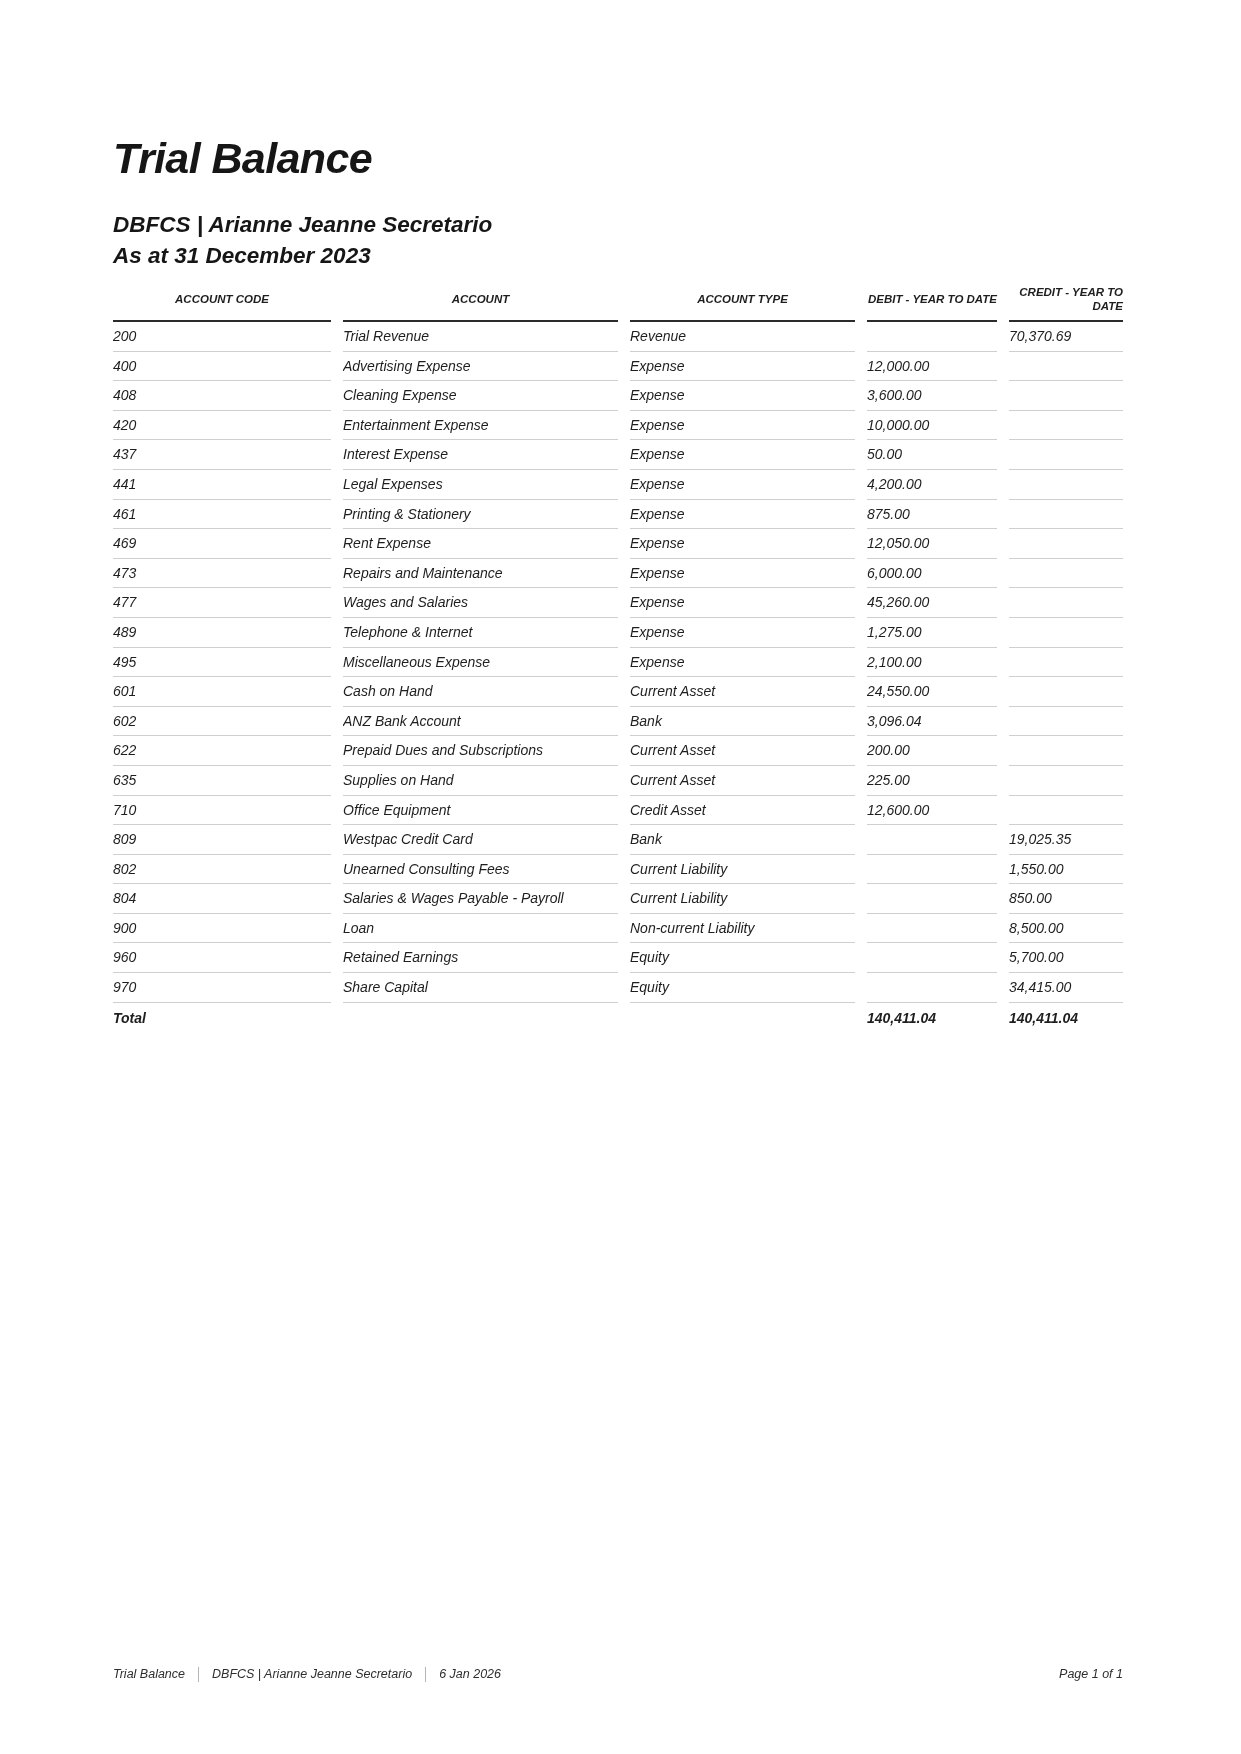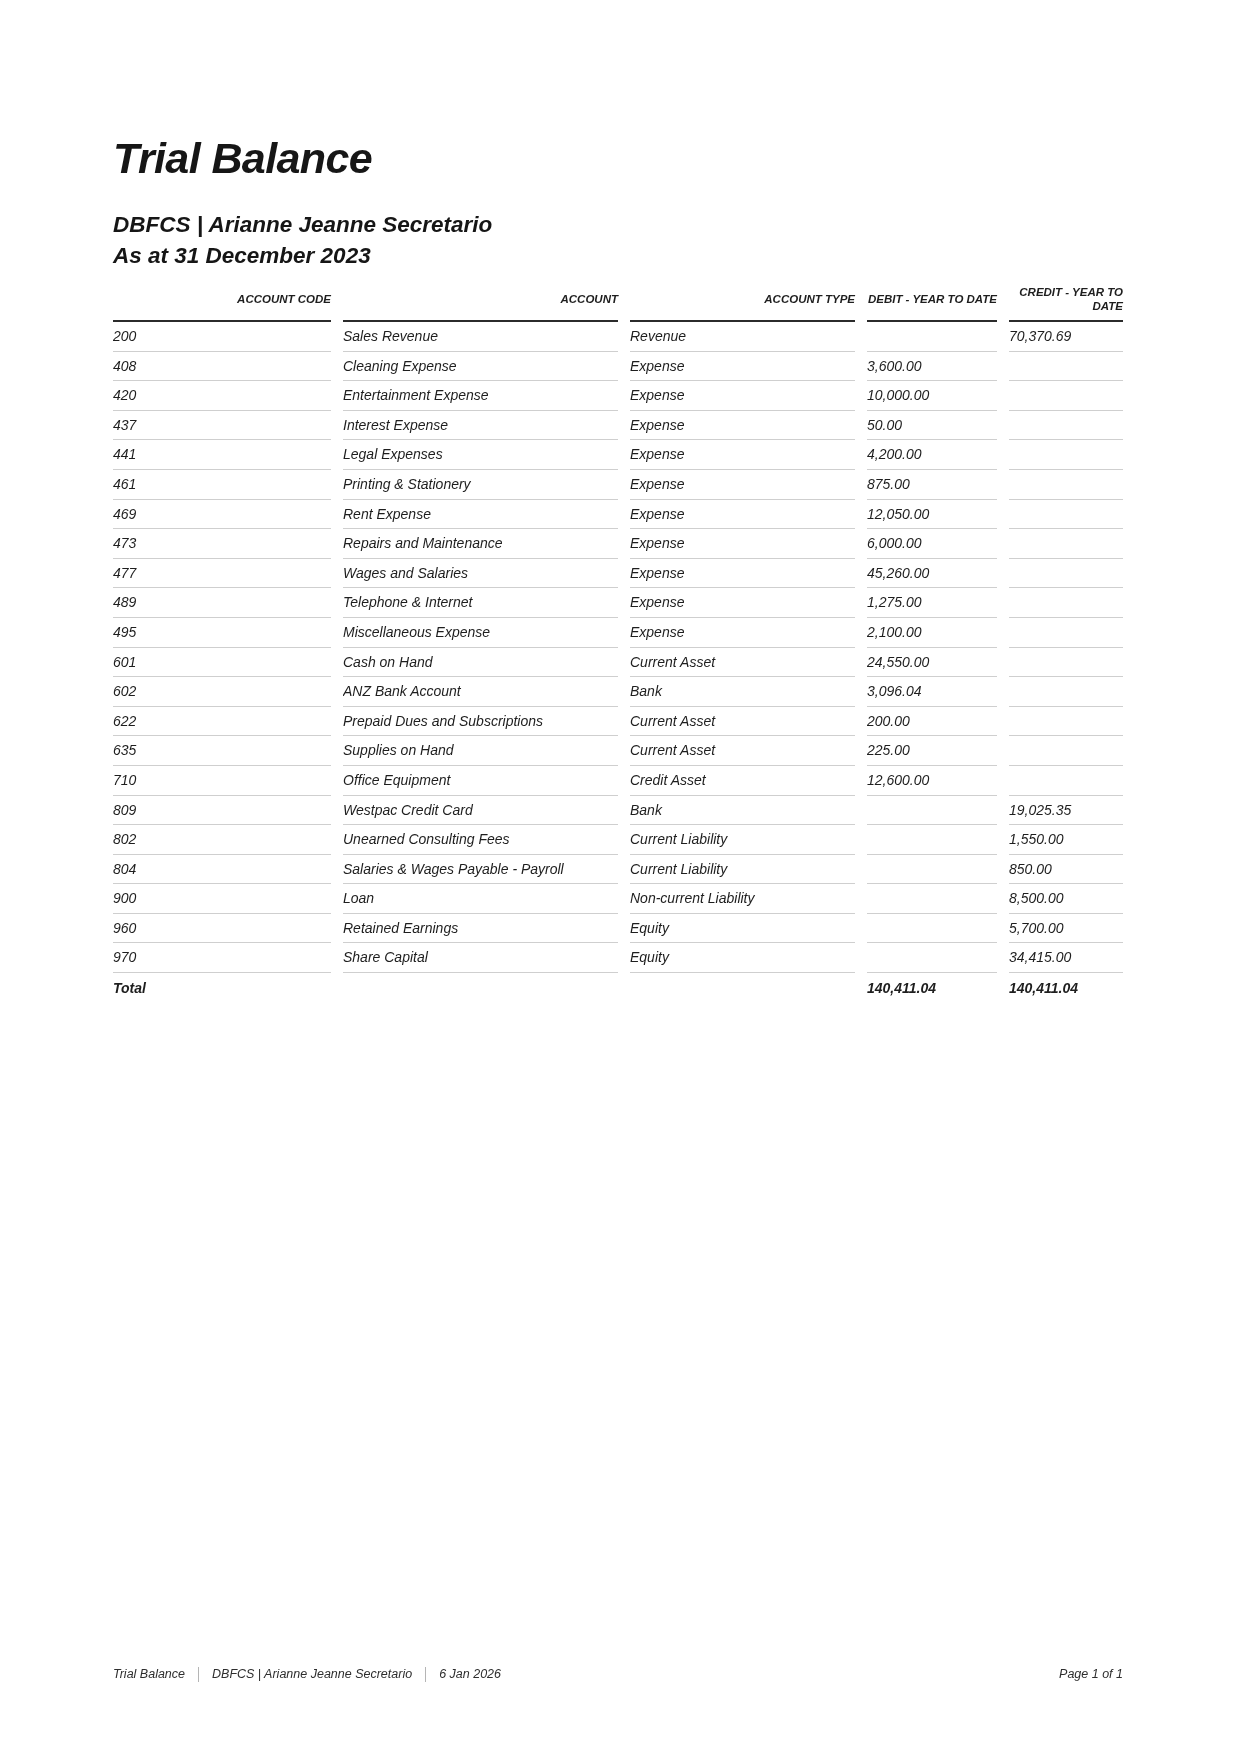--- a/index.html
+++ b/index.html
@@ -41,21 +41,21 @@
   col.c-code    { width:218px; }
   col.c-account { width:275px; }
   col.c-type    { width:225px; }
   col.c-debit   { width:130px; }
   col.c-credit  { width:114px; }
 
   th {
     font-size:11.5px;
     font-weight:700;
     color:#1e1e1e;
-    text-align:right;
+    text-align:center;
     vertical-align:middle;
     line-height:14px;
     padding:6px 0 7px 0;
     border-bottom:2px solid #2b2b2b;
   }
   th.num { text-align:right; }
 
   td {
     font-size:14px;
     line-height:14.6px;
@@ -117,26 +117,33 @@
           <th>ACCOUNT</th>
           <th>ACCOUNT TYPE</th>
           <th class="num">DEBIT - YEAR TO DATE</th>
           <th class="num">CREDIT - YEAR TO DATE</th>
         </tr>
       </thead>
       <tbody>
 
   <tr>
     <td>200</td>
-    <td>Sales Revenue</td>
+    <td>Trial Revenue</td>
     <td>Revenue</td>
     <td class="num"></td>
     <td class="num">70,370.69</td>
   </tr>
 
+  <tr>
+    <td>400</td>
+    <td>Advertising Expense</td>
+    <td>Expense</td>
+    <td class="num">12,000.00</td>
+    <td class="num"></td>
+  </tr>
 
   <tr>
     <td>408</td>
     <td>Cleaning Expense</td>
     <td>Expense</td>
     <td class="num">3,600.00</td>
     <td class="num"></td>
   </tr>
 
   <tr>

